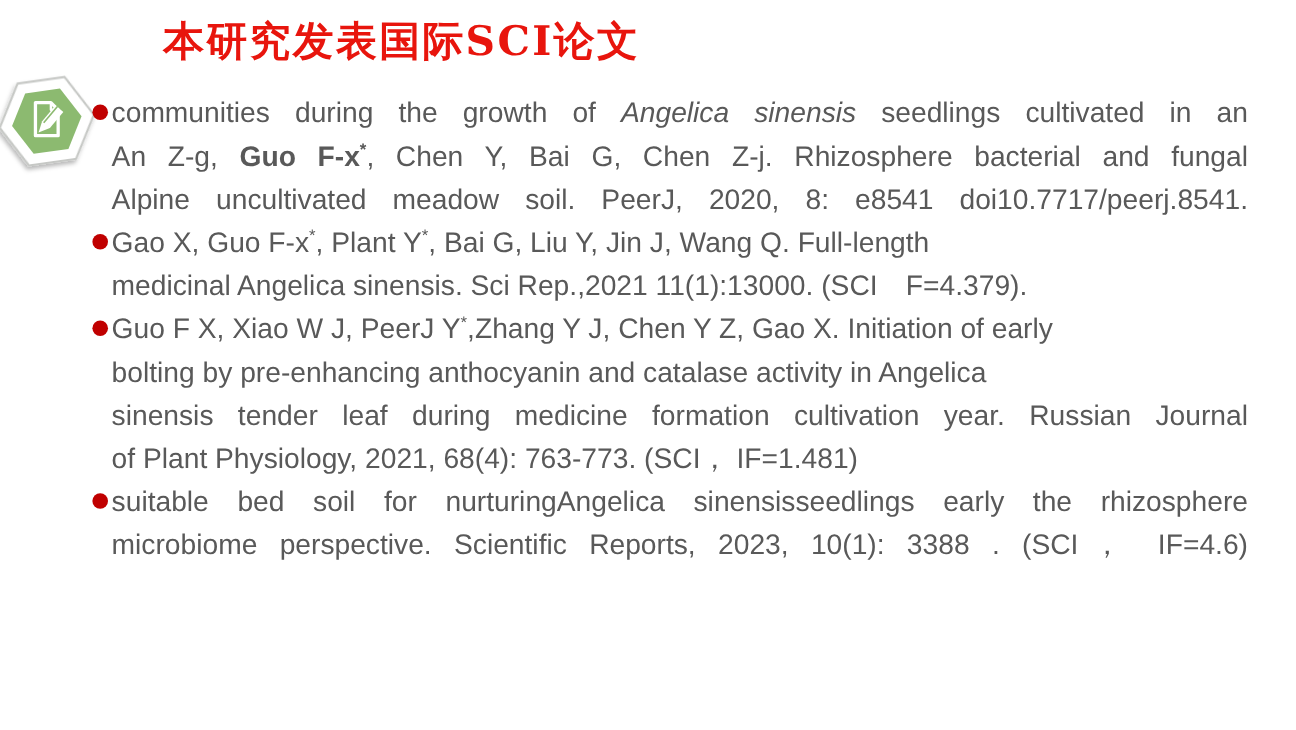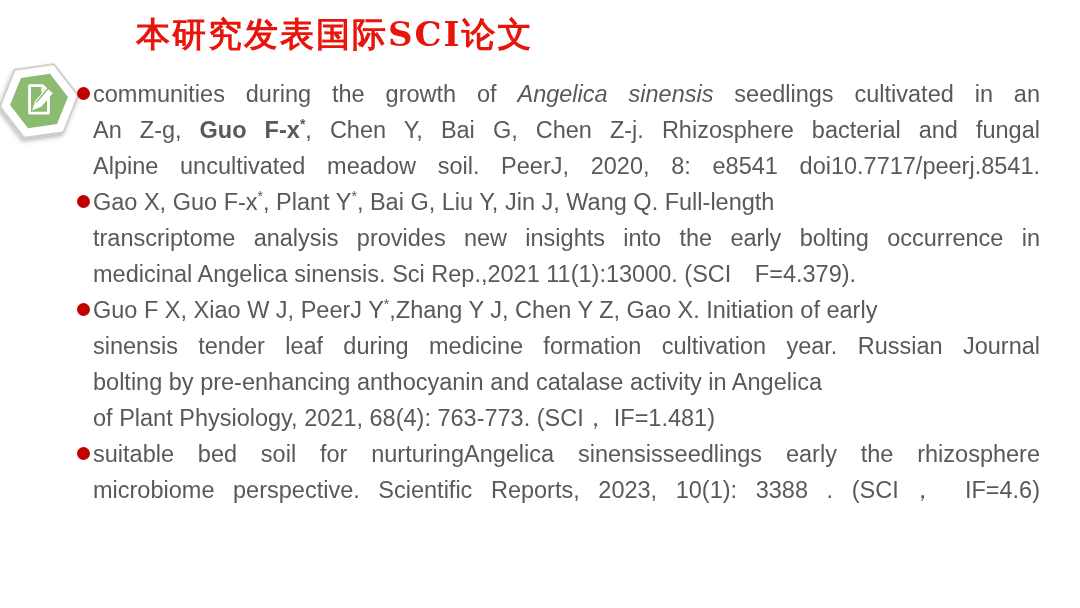--- a/index.html
+++ b/index.html
@@ -100,28 +100,27 @@
   <div class="citations">
       <div class="citation">
         <span class="bullet"></span>
         <div class="line fill"><span>communities during the growth of </span><span class="i">Angelica sinensis</span><span> seedlings cultivated in an</span></div>
         <div class="line fill"><span>An Z-g, </span><span class="b">Guo F-x</span><span class="b sup">*</span><span>, Chen Y, Bai G, Chen Z-j. Rhizosphere bacterial and fungal</span></div>
         <div class="line fill"><span>Alpine uncultivated meadow soil. PeerJ, 2020, 8: e8541 doi10.7717/peerj.8541.</span></div>
       </div>
       <div class="citation">
         <span class="bullet"></span>
         <div class="line"><span>Gao X, Guo F-x</span><span class="sup">*</span><span>, Plant Y</span><span class="sup">*</span><span>, Bai G, Liu Y, Jin J, Wang Q. Full-length</span></div>
-        <div class="line fill"><span>transcriptome analysis provides new insights into the early bolting occurrence in</span></div>
         <div class="line"><span>medicinal Angelica sinensis. Sci Rep.,2021 11(1):13000. (SCI　F=4.379).</span></div>
       </div>
       <div class="citation">
         <span class="bullet"></span>
         <div class="line"><span>Guo F X, Xiao W J, PeerJ Y</span><span class="sup">*</span><span>,Zhang Y J, Chen Y Z, Gao X. Initiation of early</span></div>
+        <div class="line"><span>bolting by pre-enhancing anthocyanin and catalase activity in Angelica</span></div>
         <div class="line fill"><span>sinensis tender leaf during medicine formation cultivation year. Russian Journal</span></div>
-        <div class="line"><span>bolting by pre-enhancing anthocyanin and catalase activity in Angelica</span></div>
         <div class="line"><span>of Plant Physiology, 2021, 68(4): 763-773. (SCI， IF=1.481)</span></div>
       </div>
       <div class="citation">
         <span class="bullet"></span>
         <div class="line fill"><span>suitable bed soil for nurturingAngelica sinensisseedlings early the rhizosphere</span></div>
         <div class="line fill"><span>microbiome perspective. Scientific Reports, 2023, 10(1): 3388 . (SCI， IF=4.6)</span></div>
       </div>
     </div>
 
 </div>

